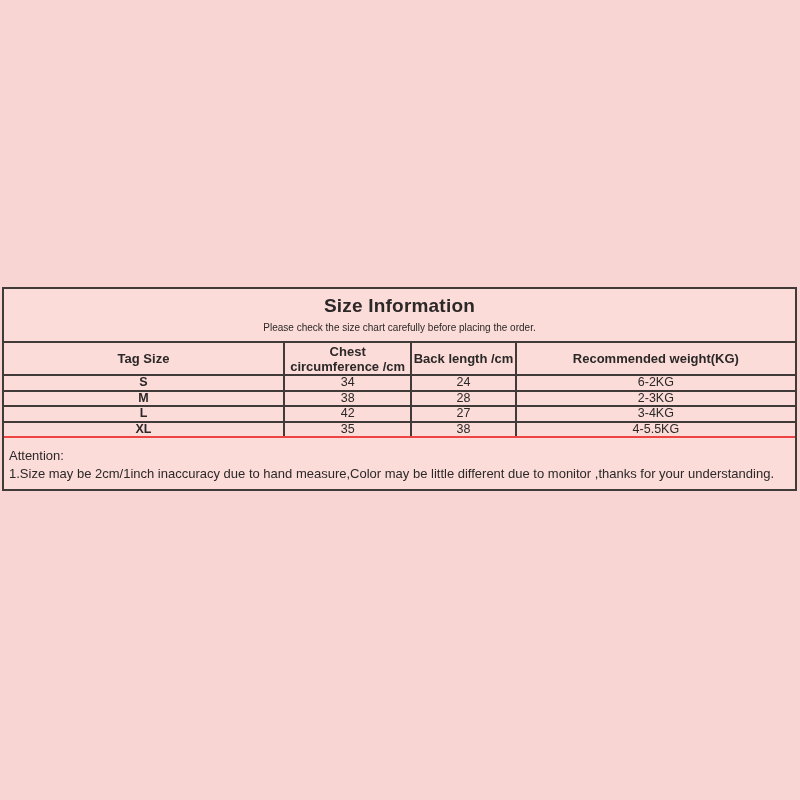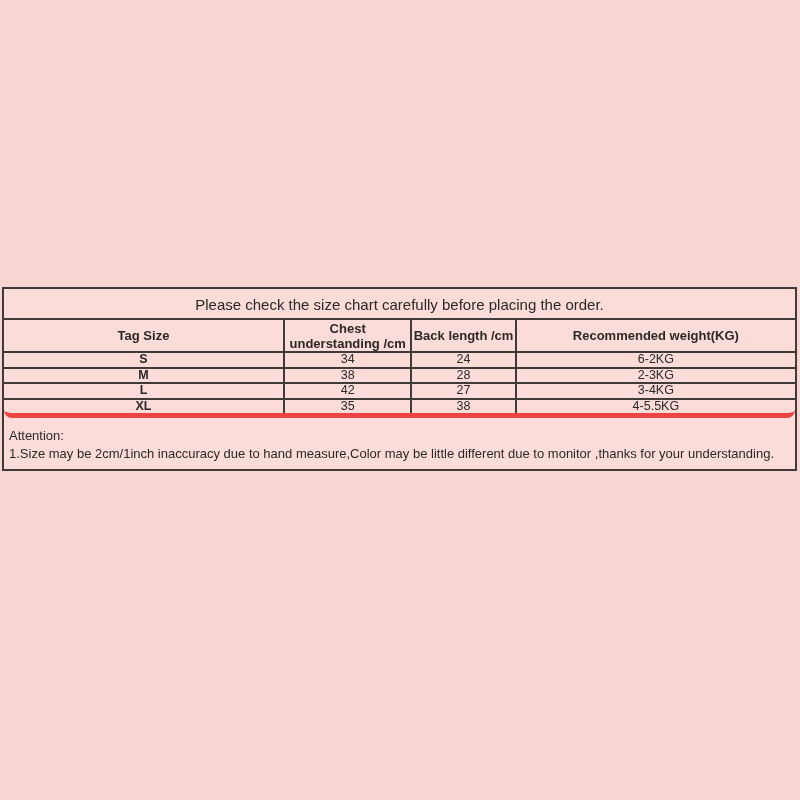--- a/index.html
+++ b/index.html
@@ -28,27 +28,26 @@
     padding: 5px 0 4px 0;
     border-bottom: 2px solid #403a39;
   }
   .panel-title {
     font-size: 19px;
     font-weight: bold;
     line-height: 23px;
     letter-spacing: 0.2px;
   }
   .panel-subtitle {
-    font-size: 15px;
+    font-size: 10px;
     line-height: 18px;
     margin-top: 2px;
   }
   .table-wrap {
-    border-bottom: 5px solid #ef4444;
-    border-radius: 8px;
+    border-bottom: 2px solid #ef4444;
   }
   table.size-table {
     width: 100%;
     border-collapse: collapse;
     table-layout: fixed;
     border: hidden; 
   }
   .size-table th, .size-table td {
     border: 2px solid #403a39;
     text-align: center;
@@ -74,35 +73,36 @@
     font-size: 13px;
     line-height: 17.5px;
   }
 </style>
 </head>
 <body>
 
 <div class="panel">
 
   <div class="panel-head">
+    <div class="panel-title">Size Information</div>
     <div class="panel-subtitle">Please check the size chart carefully before placing the order.</div>
   </div>
 
   <div class="table-wrap">
     <table class="size-table">
       <colgroup>
         <col style="width:35.4%">
         <col style="width:16.1%">
         <col style="width:13.2%">
         <col style="width:35.3%">
       </colgroup>
       <thead>
         <tr>
           <th>Tag Size</th>
-          <th>Chest understanding /cm</th>
+          <th>Chest circumference /cm</th>
           <th>Back length /cm</th>
           <th>Recommended weight(KG)</th>
         </tr>
       </thead>
       <tbody>
         <tr>
           <td class="tag-cell">S</td>
           <td>34</td>
           <td>24</td>
           <td>6-2KG</td>

